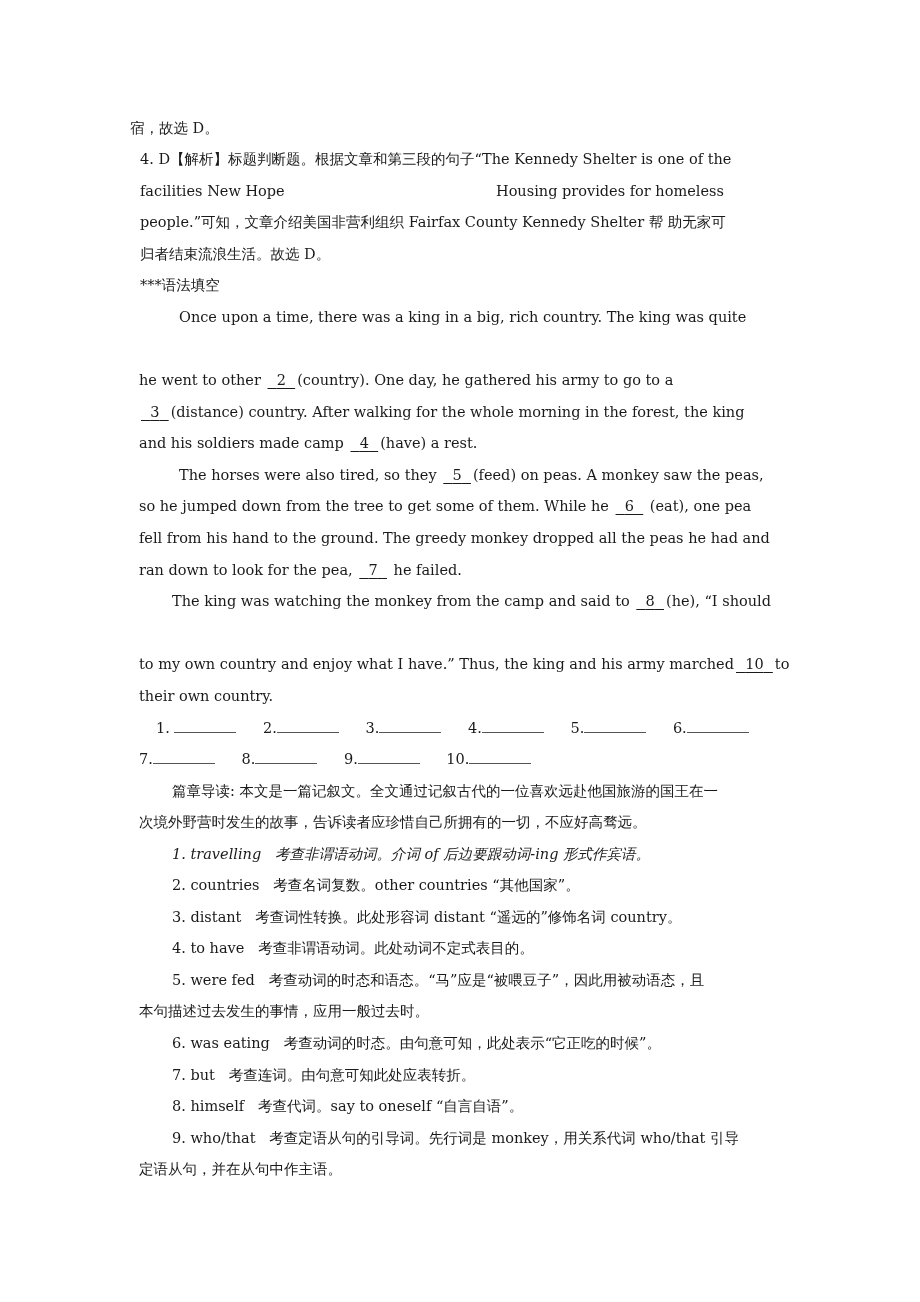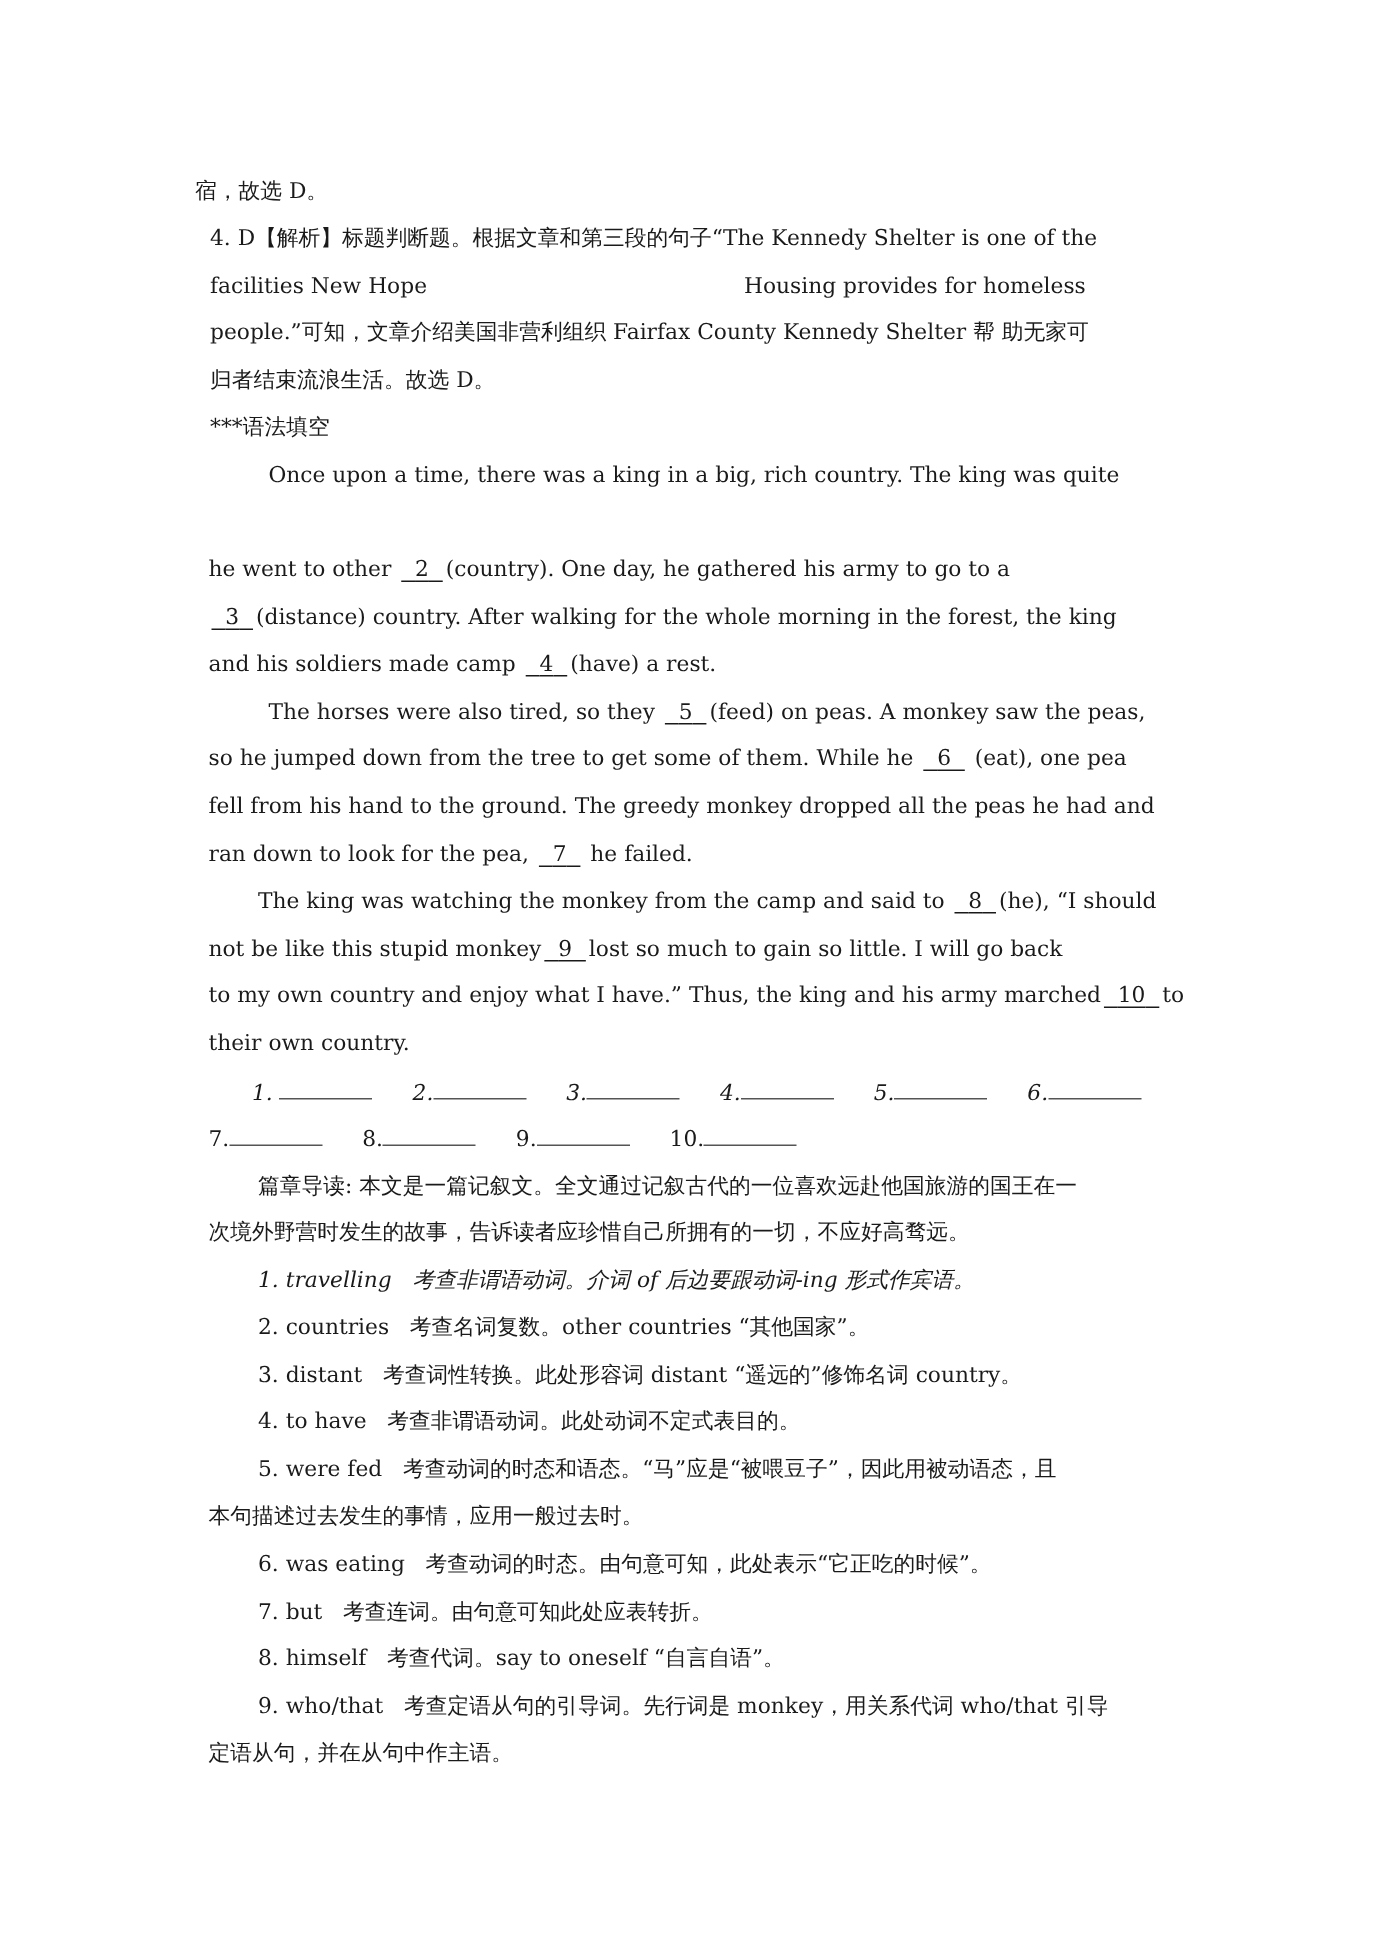--- a/index.html
+++ b/index.html
@@ -51,31 +51,28 @@
   <div class="line" style="left:139px;top:528px;">fell from his hand to the ground. The greedy monkey dropped all the peas he had and</div>
 
   <div class="line" style="left:139px;top:560px;">
     <span>ran down to look for the pea, </span><span class="blank">&nbsp;&nbsp;<span>7</span>&nbsp;&nbsp;</span><span> he failed.</span>
   </div>
 
   <div class="line" style="left:172px;top:591px;">
     <span>The king was watching the monkey from the camp and said to </span><span class="blank">&nbsp;&nbsp;<span>8</span>&nbsp;&nbsp;</span><span>(he), “I should</span>
   </div>
 
-  <div class="line" style="left:139px;top:623px;">
-    <span>not be like this stupid monkey</span><span class="blank">&nbsp;&nbsp;<span>9</span>&nbsp;&nbsp;</span><span>lost so much to gain so little. I will go back</span>
-  </div>
 
   <div class="line" style="left:139px;top:654px;">
     <span>to my own country and enjoy what I have.” Thus, the king and his army marched</span><span class="blank">&nbsp;&nbsp;<span>10</span>&nbsp;&nbsp;</span><span>to</span>
   </div>
 
   <div class="line" style="left:139px;top:686px;">their own country.</div>
 
-  <div class="line" style="left:168px;top:718px;font-style:italic;">
+  <div class="line" style="left:156px;top:718px;">
     <span>1.</span> <span class="ans-blank" style="width:62px"></span><span class="gap" style="width:22px"></span>
     <span>2.</span><span class="ans-blank" style="width:62px"></span><span class="gap" style="width:22px"></span>
     <span>3.</span><span class="ans-blank" style="width:62px"></span><span class="gap" style="width:22px"></span>
     <span>4.</span><span class="ans-blank" style="width:62px"></span><span class="gap" style="width:22px"></span>
     <span>5.</span><span class="ans-blank" style="width:62px"></span><span class="gap" style="width:22px"></span>
     <span>6.</span><span class="ans-blank" style="width:62px"></span>
   </div>
   <div class="line" style="left:139px;top:749px;">
     <span>7.</span><span class="ans-blank" style="width:62px"></span><span class="gap" style="width:22px"></span>
     <span>8.</span><span class="ans-blank" style="width:62px"></span><span class="gap" style="width:22px"></span>

